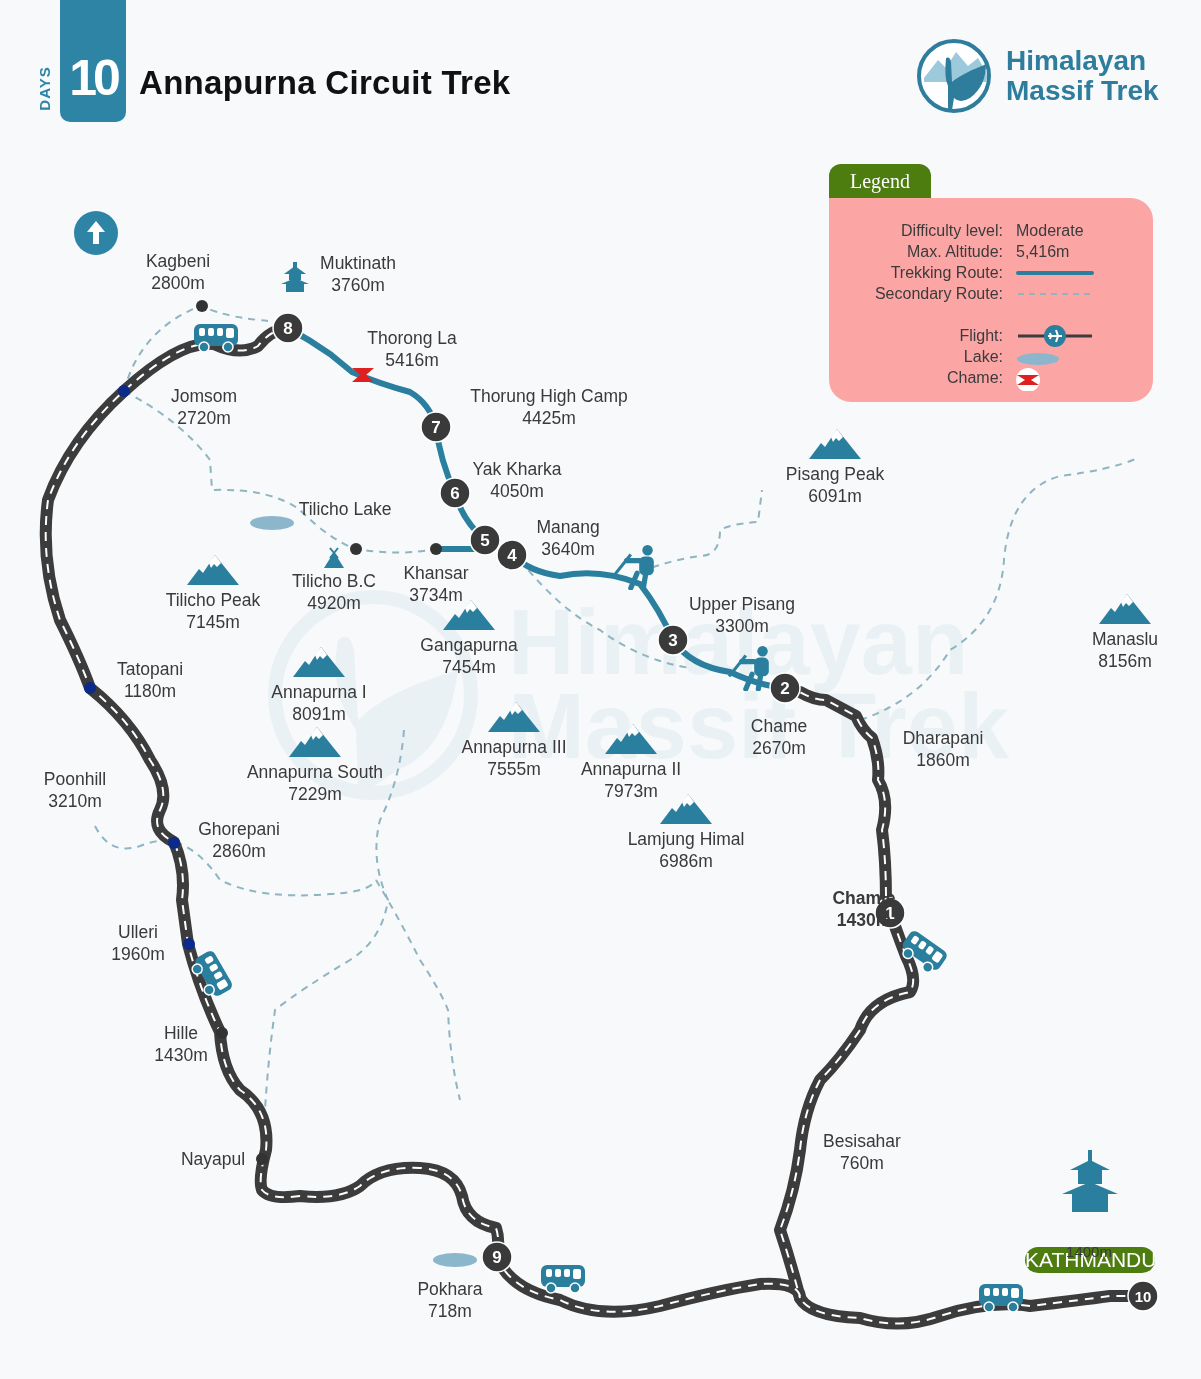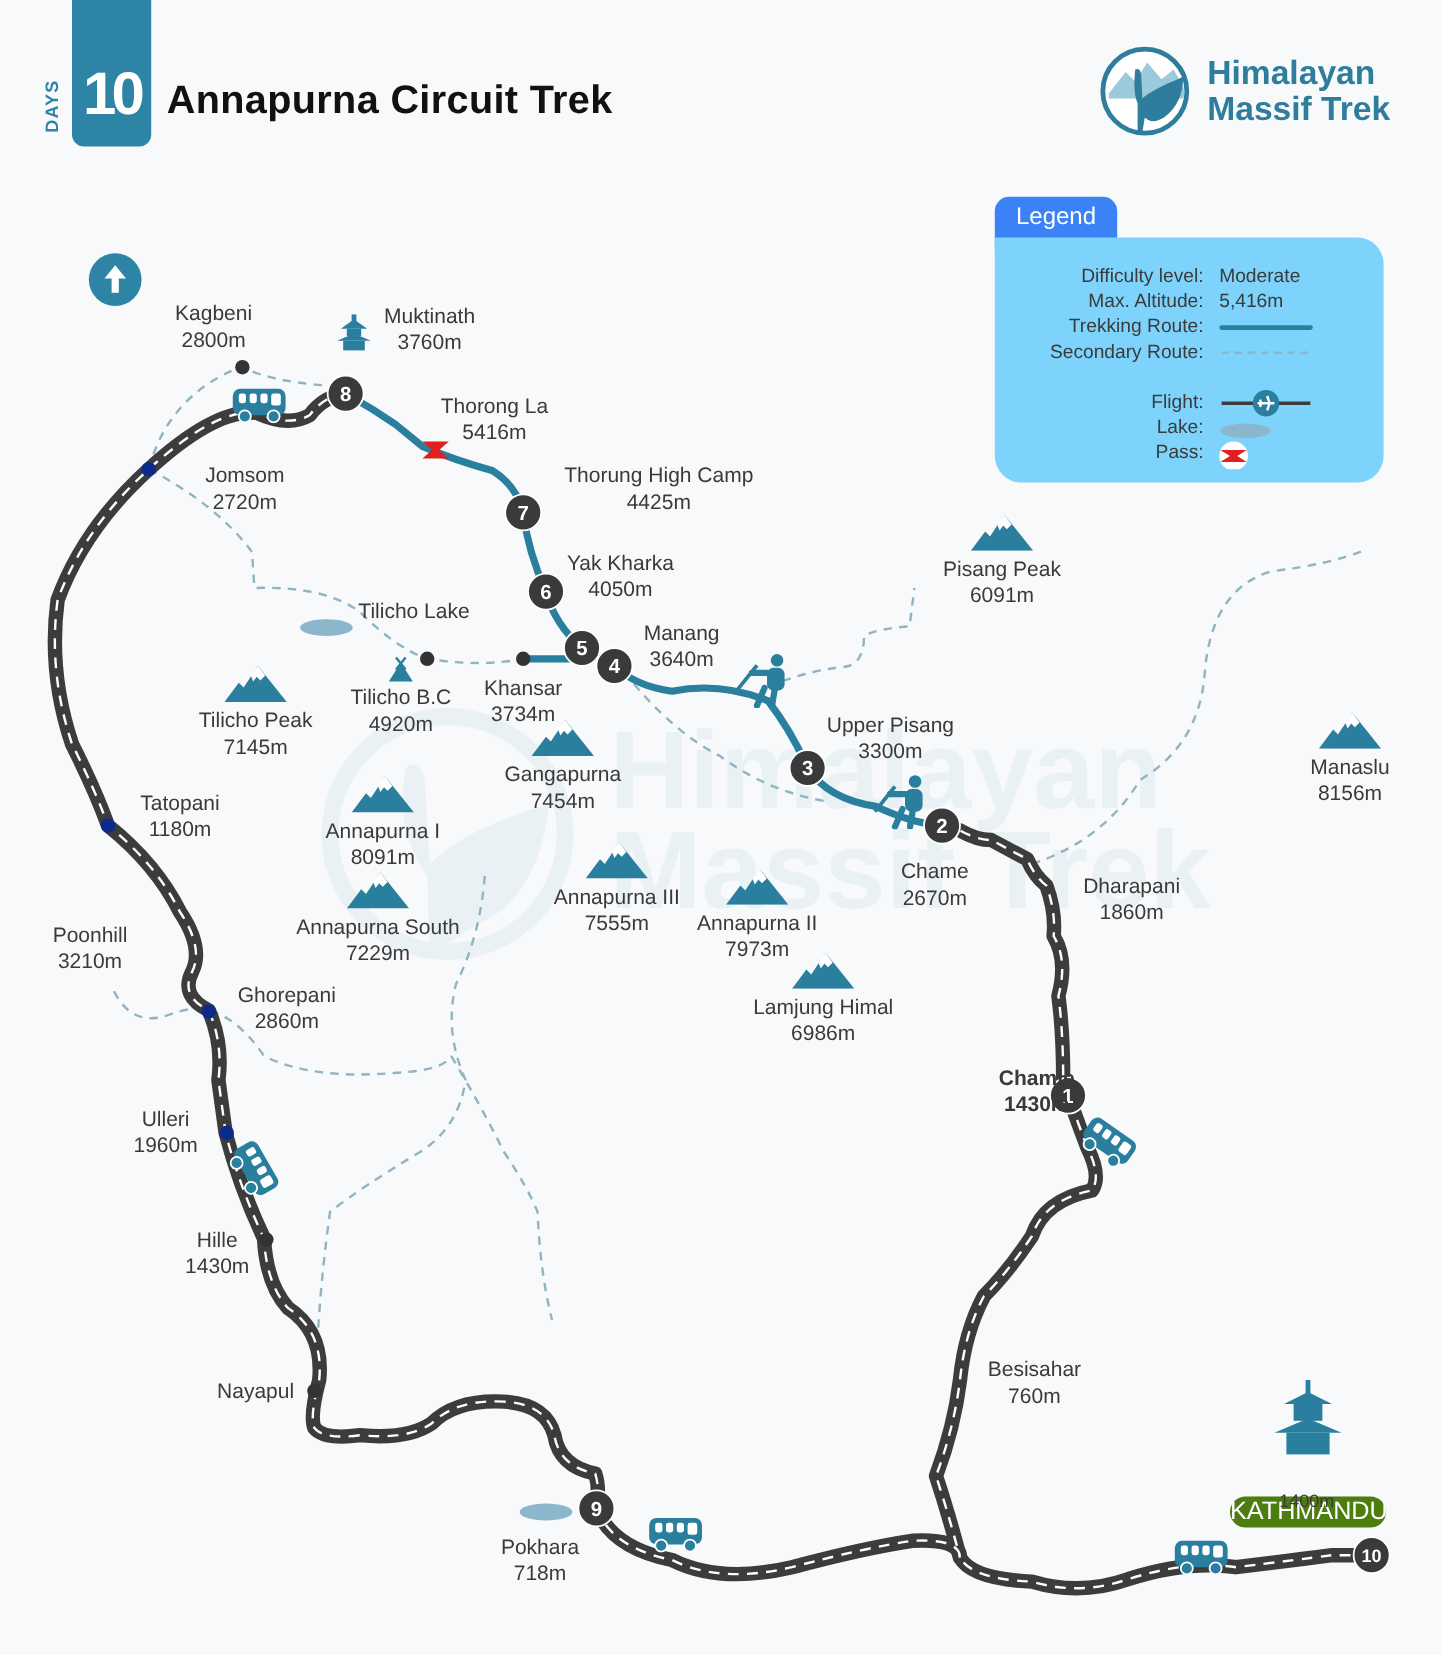--- a/index.html
+++ b/index.html
@@ -33,27 +33,27 @@
     .brand { position: absolute; left: 916px; top: 38px; height: 80px; }
     .brand-logo { position: absolute; left: 0; top: 0; width: 76px; height: 76px; }
     .brand-text {
       position: absolute; left: 90px; top: 8px; white-space: nowrap;
       font-family: "Liberation Sans", sans-serif; font-weight: bold;
       font-size: 28px; line-height: 30px; color: #2e7d9c;
     }
     .legend { position: absolute; left: 829px; top: 164px; width: 324px; height: 238px; }
     .legend-tab {
       position: absolute; left: 0; top: 0; width: 102px; height: 44px;
-      background: #3b82f6; border-radius: 12px 12px 0 0;
-      color: #fff; font-family: Liberation Sans, sans-serif; font-size: 20px;
+      background: #4d7c0f; border-radius: 12px 12px 0 0;
+      color: #fff; font-family: Liberation Serif, serif; font-size: 20px;
       line-height: 34px; text-align: center;
     }
     .legend-box {
       position: absolute; left: 0; top: 34px; width: 324px; height: 204px;
-      background: #7dd3fc; border-radius: 0 22px 22px 22px;
+      background: #fca5a5; border-radius: 0 22px 22px 22px;
     }
     .legend-row {
       position: absolute; left: 0; width: 324px; height: 21px;
       font-family: "Liberation Sans", sans-serif; font-size: 16px; line-height: 21px;
       color: #3b3b3b;
     }
     .legend-row .k { position: absolute; right: 150px; text-align: right; white-space: nowrap; }
     .legend-row .v { position: absolute; left: 187px; white-space: nowrap; }
     .map { position: absolute; left: 0; top: 0; width: 1201px; height: 1379px; }
     .lbl {
@@ -302,21 +302,21 @@
           <path d="M32 12 L46 12 M40 6 L42 12 L40 18 M34 9 L35 12 L34 15" stroke="#fff" stroke-width="2" fill="none"></path>
         </svg>
     </div>
     <div class="legend-row" style="top:148px">
       <span class="k">Lake:</span>
       <svg class="v" width="80" height="21">
           <ellipse cx="22" cy="13" rx="21" ry="6" fill="#8cb6cc"></ellipse>
         </svg>
     </div>
     <div class="legend-row" style="top:169px">
-      <span class="k">Pass:</span>
+      <span class="k">Chame:</span>
       <svg class="v" width="80" height="24">
           <circle cx="12" cy="13" r="12" fill="#fff"></circle>
           <path d="M1 8 L23 8 L15 13 L23 18 L1 18 L9 13 Z" fill="#e02020"></path>
         </svg>
     </div>
   </div>
 </div>
 
 <div id="labels">
     <div class="lbl" style="left: 178px; top: 250px;">

